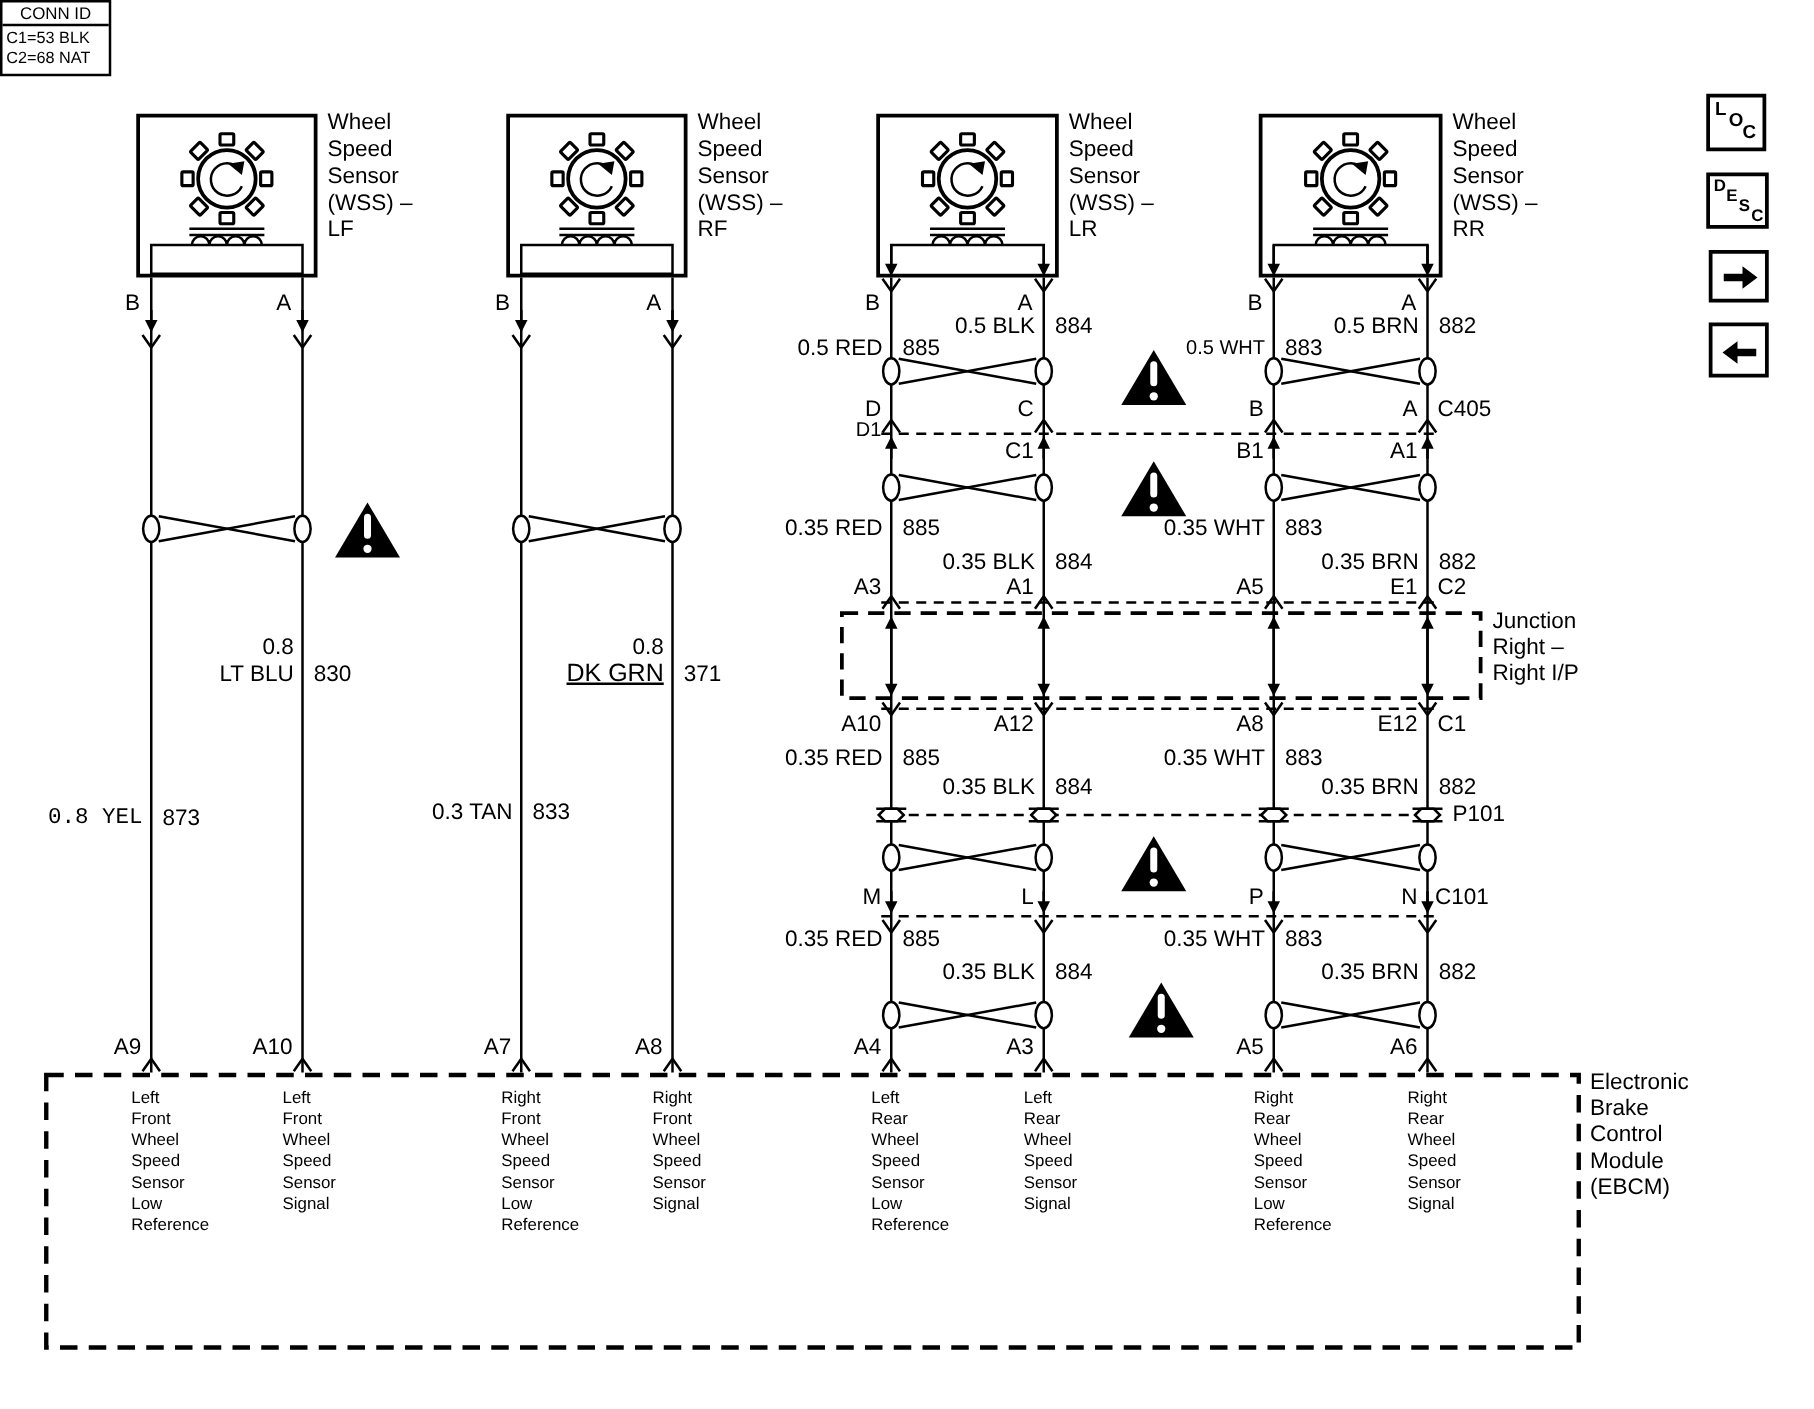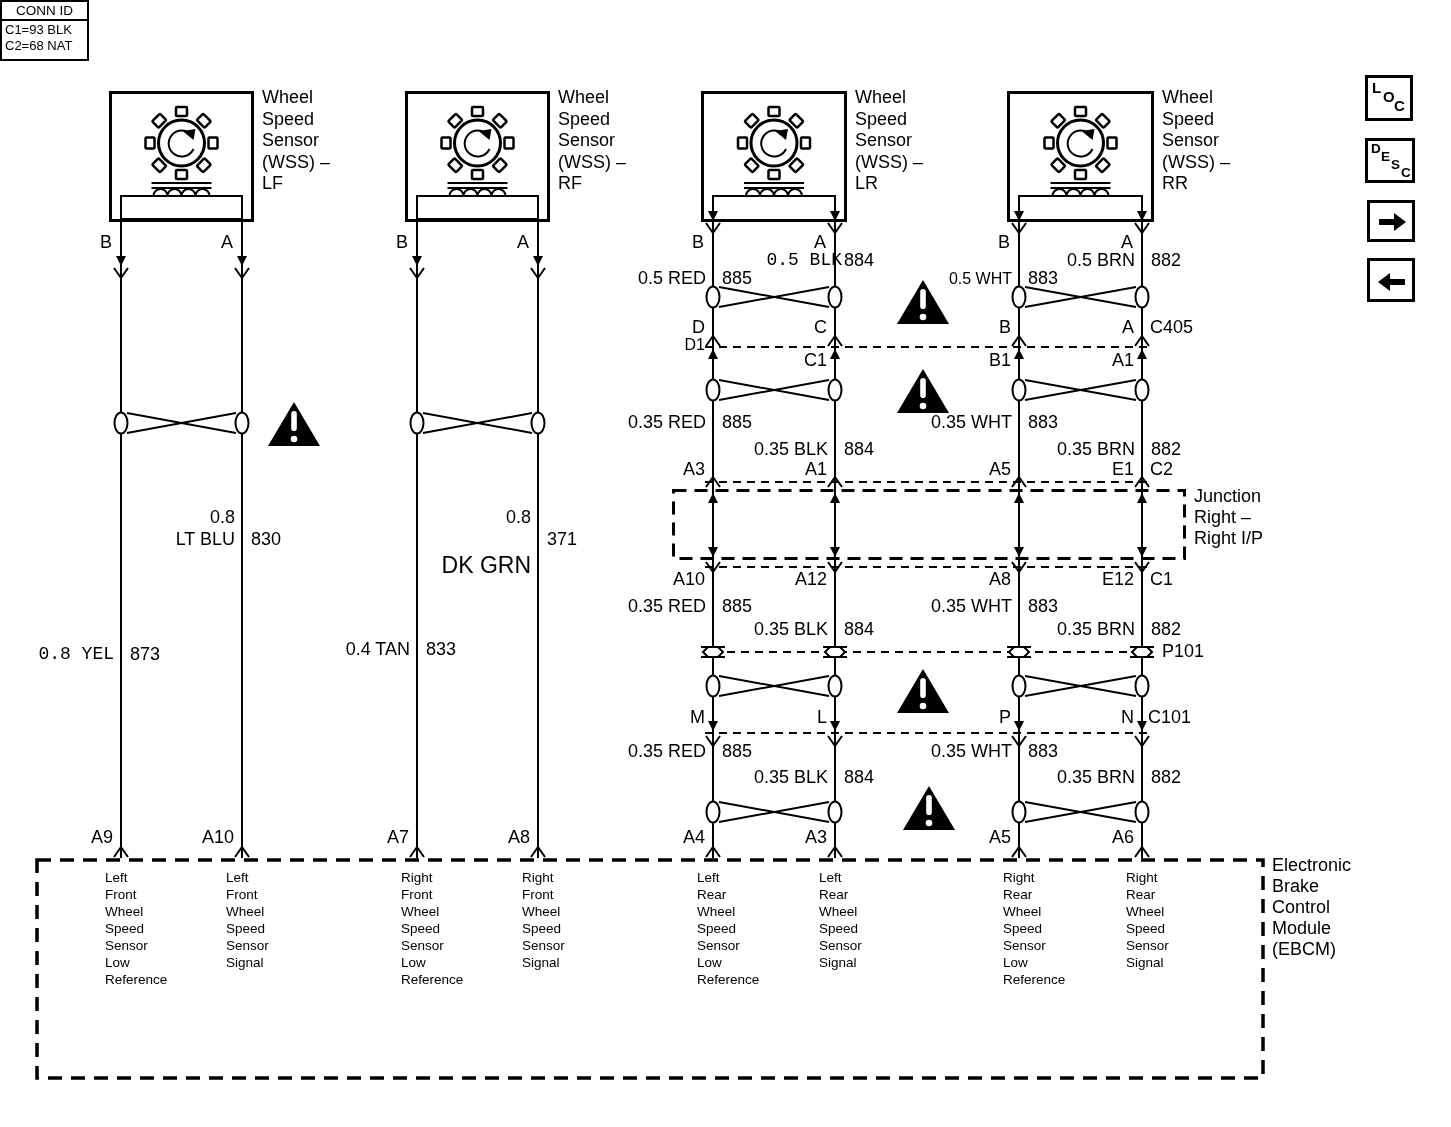--- a/index.html
+++ b/index.html
@@ -460,27 +460,27 @@
       <svg width="28" height="18" viewBox="0 0 28 18" class="abs" style="left: 1128px; top: 643px;">
         <path d="M2 4 H26 M2 14 H26" stroke="#000" fill="none" stroke-width="2"></path>
         <path d="M4 9 L9 4 H19 L24 9 L19 14 H9 Z" fill="#fff" stroke="#000" stroke-width="2"></path>
       </svg>
       <span class="txt r" style="top: 508px; font-size: 18px; right: 1216px;">0.8</span>
       <span class="txt r" style="top: 530px; font-size: 18px; right: 1216px;">LT BLU</span>
       <span class="txt" style="top: 530px; font-size: 18px; left: 251px;">830</span>
       <span class="txt r" style="top: 645px; font-size: 18px; right: 1337px; font-family: Liberation Mono, monospace;">0.8 YEL</span>
       <span class="txt" style="top: 645px; font-size: 18px; left: 130px;">873</span>
       <span class="txt r" style="top: 508px; font-size: 18px; right: 920px;">0.8</span>
-      <span class="txt r" style="top: 556px; font-size: 23px; right: 920px;">DK GRN</span>
+      <span class="txt r" style="top: 530px; font-size: 20px; right: 920px; text-decoration: underline;">DK GRN</span>
       <span class="txt" style="top: 530px; font-size: 18px; left: 547px;">371</span>
-      <span class="txt r" style="top: 640px; font-size: 18px; right: 1041px;">0.4 TAN</span>
+      <span class="txt r" style="top: 640px; font-size: 18px; right: 1041px;">0.3 TAN</span>
       <span class="txt" style="top: 640px; font-size: 18px; left: 426px;">833</span>
       <span class="txt r" style="top: 269px; font-size: 18px; right: 745px;">0.5 RED</span>
       <span class="txt" style="top: 269px; font-size: 18px; left: 722px;">885</span>
-      <span class="txt r" style="top: 251px; font-size: 18px; right: 609px; font-family: Liberation Mono, monospace;">0.5 BLK</span>
+      <span class="txt r" style="top: 251px; font-size: 18px; right: 623px;">0.5 BLK</span>
       <span class="txt" style="top: 251px; font-size: 18px; left: 844px;">884</span>
       <span class="txt r" style="top: 269px; font-size: 16px; right: 439px;">0.5 WHT</span>
       <span class="txt" style="top: 269px; font-size: 18px; left: 1028px;">883</span>
       <span class="txt r" style="top: 251px; font-size: 18px; right: 316px;">0.5 BRN</span>
       <span class="txt" style="top: 251px; font-size: 18px; left: 1151px;">882</span>
       <span class="txt r" style="top: 413px; font-size: 18px; right: 745px;">0.35 RED</span>
       <span class="txt" style="top: 413px; font-size: 18px; left: 722px;">885</span>
       <span class="txt r" style="top: 440px; font-size: 18px; right: 623px;">0.35 BLK</span>
       <span class="txt" style="top: 440px; font-size: 18px; left: 844px;">884</span>
       <span class="txt r" style="top: 413px; font-size: 18px; right: 439px;">0.35 WHT</span>
@@ -534,21 +534,21 @@
       <span class="txt r" style="top: 828px; font-size: 18px; right: 921px;">A8</span>
       <span class="txt r" style="top: 828px; font-size: 18px; right: 746px;">A4</span>
       <span class="txt r" style="top: 828px; font-size: 18px; right: 624px;">A3</span>
       <span class="txt r" style="top: 828px; font-size: 18px; right: 440px;">A5</span>
       <span class="txt r" style="top: 828px; font-size: 18px; right: 317px;">A6</span>
       <span class="txt" style="top: 487px; font-size: 18px; left: 1194px;">Junction</span>
       <span class="txt" style="top: 508px; font-size: 18px; left: 1194px;">Right –</span>
       <span class="txt" style="top: 529px; font-size: 18px; left: 1194px;">Right I/P</span>
       <div style="left: 884px; top: 497px; width: 89px; height: 61px; border: 2px solid rgb(0, 0, 0); background: rgb(255, 255, 255); box-sizing: border-box;">
         <div style="font-size: 13.5px; text-align: center; border-bottom: 2px solid rgb(0, 0, 0); padding: 1px 0px; font-family: inherit;">CONN ID</div>
-        <div style="font-size: 13px; padding: 1px 0px 0px 3px; white-space: nowrap;">C1=93 BLK</div>
+        <div style="font-size: 13px; padding: 1px 0px 0px 3px; white-space: nowrap;">C1=53 BLK</div>
         <div style="font-size: 13px; padding: 1px 0px 0px 3px; white-space: nowrap;">C2=68 NAT</div>
       </div>
       <span class="txt" style="top: 856px; font-size: 18px; left: 1272px;">Electronic</span>
       <span class="txt" style="top: 877px; font-size: 18px; left: 1272px;">Brake</span>
       <span class="txt" style="top: 898px; font-size: 18px; left: 1272px;">Control</span>
       <span class="txt" style="top: 919px; font-size: 18px; left: 1272px;">Module</span>
       <span class="txt" style="top: 940px; font-size: 18px; left: 1272px;">(EBCM)</span>
       <span class="txt" style="top: 868px; font-size: 13.5px; left: 105px;">Left</span>
       <span class="txt" style="top: 885px; font-size: 13.5px; left: 105px;">Front</span>
       <span class="txt" style="top: 902px; font-size: 13.5px; left: 105px;">Wheel</span>

